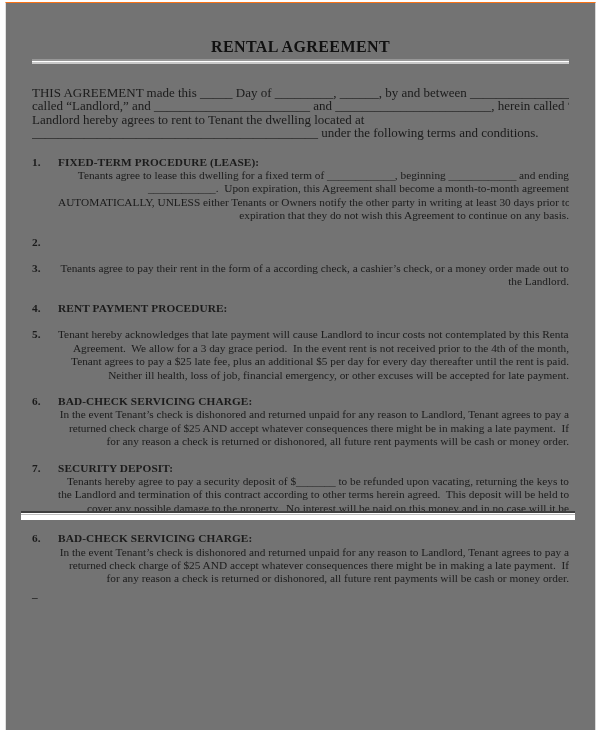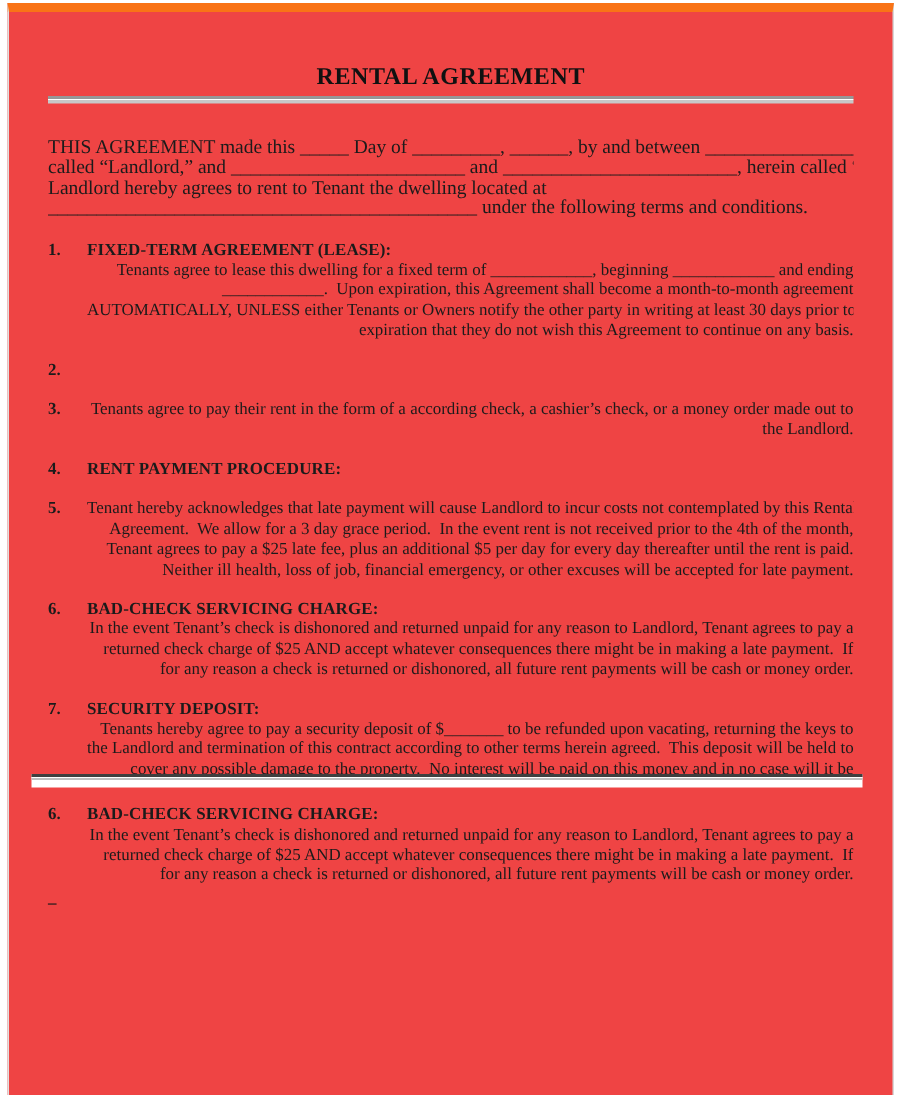--- a/index.html
+++ b/index.html
@@ -7,24 +7,24 @@
     width:600px;height:730px;
     background:#ffffff;
     font-family:"Liberation Serif","DejaVu Serif",serif;
     color:#1b1b1b;
     position:relative;
     overflow:hidden;
   }
   .page{
     position:absolute;
     top:2px;left:5px;right:4px;bottom:0;
-    border-top:6px solid #f97316;
+    border-top:1px solid #f97316;
     border-left:1px solid #e0e0e0;
     border-right:1px solid #d8d8d8;
-    background:#ef4444;
+    background:#737373;
   }
   .content{
     padding:34px 26px 0 26px;
   }
   .doc-title{
     text-align:center;
     font-weight:bold;
     font-size:16px;
     line-height:20px;
     letter-spacing:0.4px;
@@ -94,21 +94,21 @@
     <div class="title-rule"></div>
 
     <div class="intro">THIS AGREEMENT made this _____ Day of _________, ______, by and between _________________., herein
 called “Landlord,” and ________________________ and ________________________, herein called “Tenant.”
 Landlord hereby agrees to rent to Tenant the dwelling located at
 ____________________________________________ under the following terms and conditions.</div>
 
     <div class="section first">
       <div class="sec-num">1.</div>
       <div class="sec-main">
-        <div class="sec-heading">FIXED-TERM AGREEMENT (LEASE):</div>
+        <div class="sec-heading">FIXED-TERM PROCEDURE (LEASE):</div>
         <div class="sec-body">Tenants agree to lease this dwelling for a fixed term of ____________, beginning ____________ and ending
 ____________.  Upon expiration, this Agreement shall become a month-to-month agreement
 AUTOMATICALLY, UNLESS either Tenants or Owners notify the other party in writing at least 30 days prior to
 expiration that they do not wish this Agreement to continue on any basis.</div>
       </div>
     </div>
 
     <div class="section">
       <div class="sec-num">2.</div>
       <div class="sec-main">

